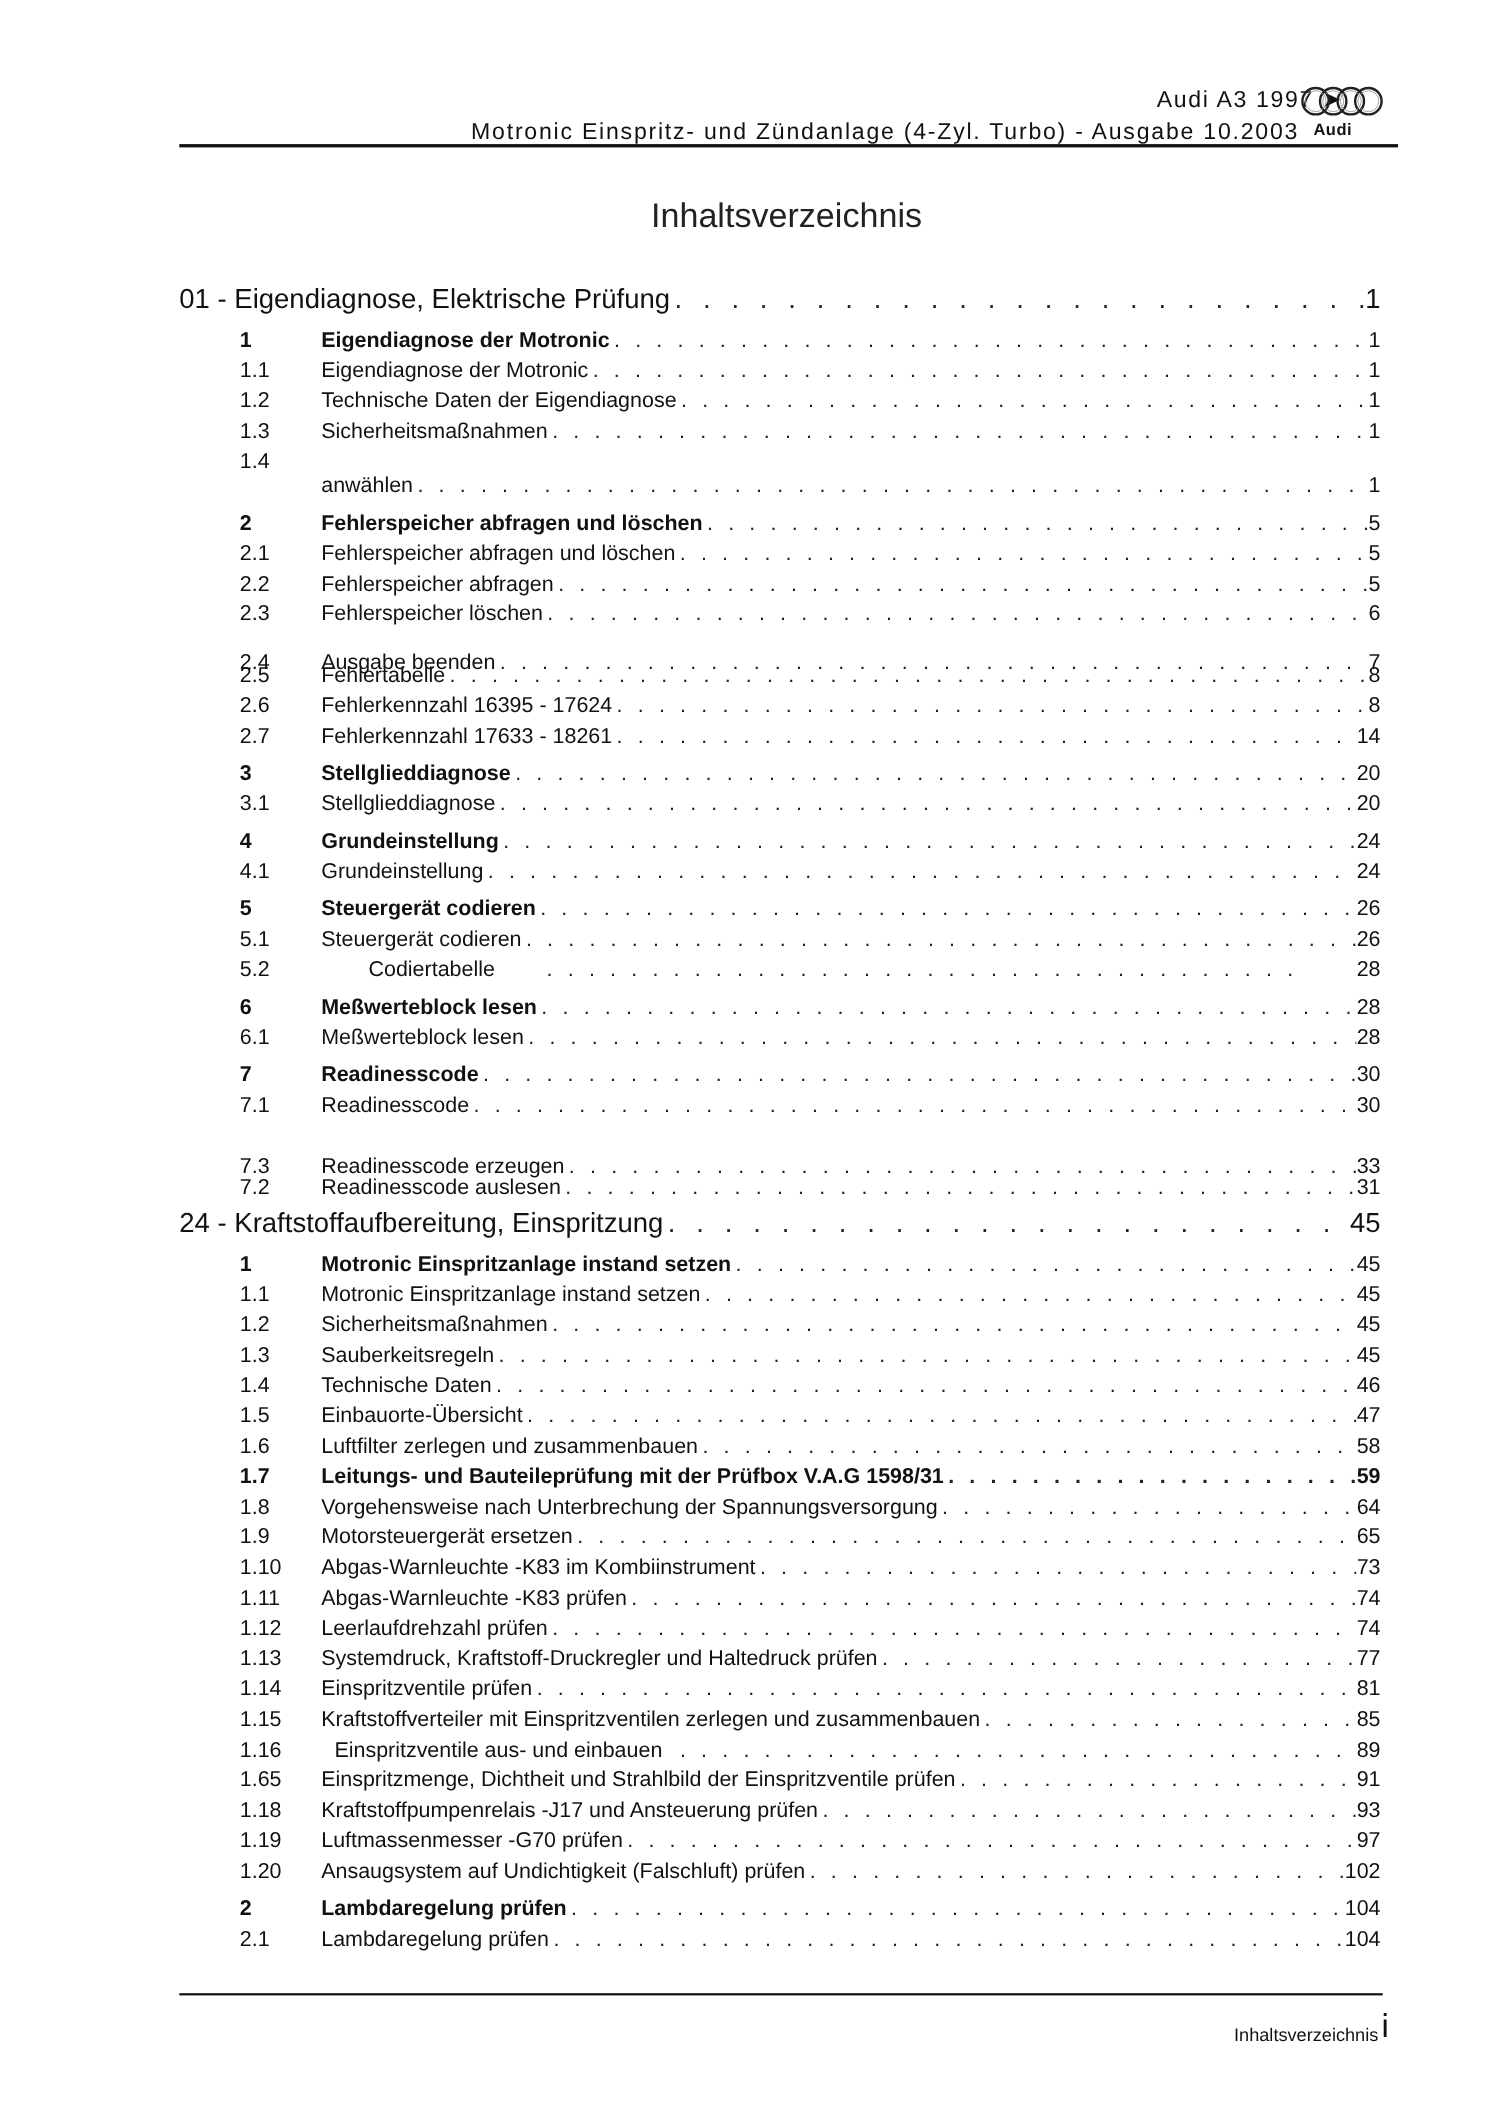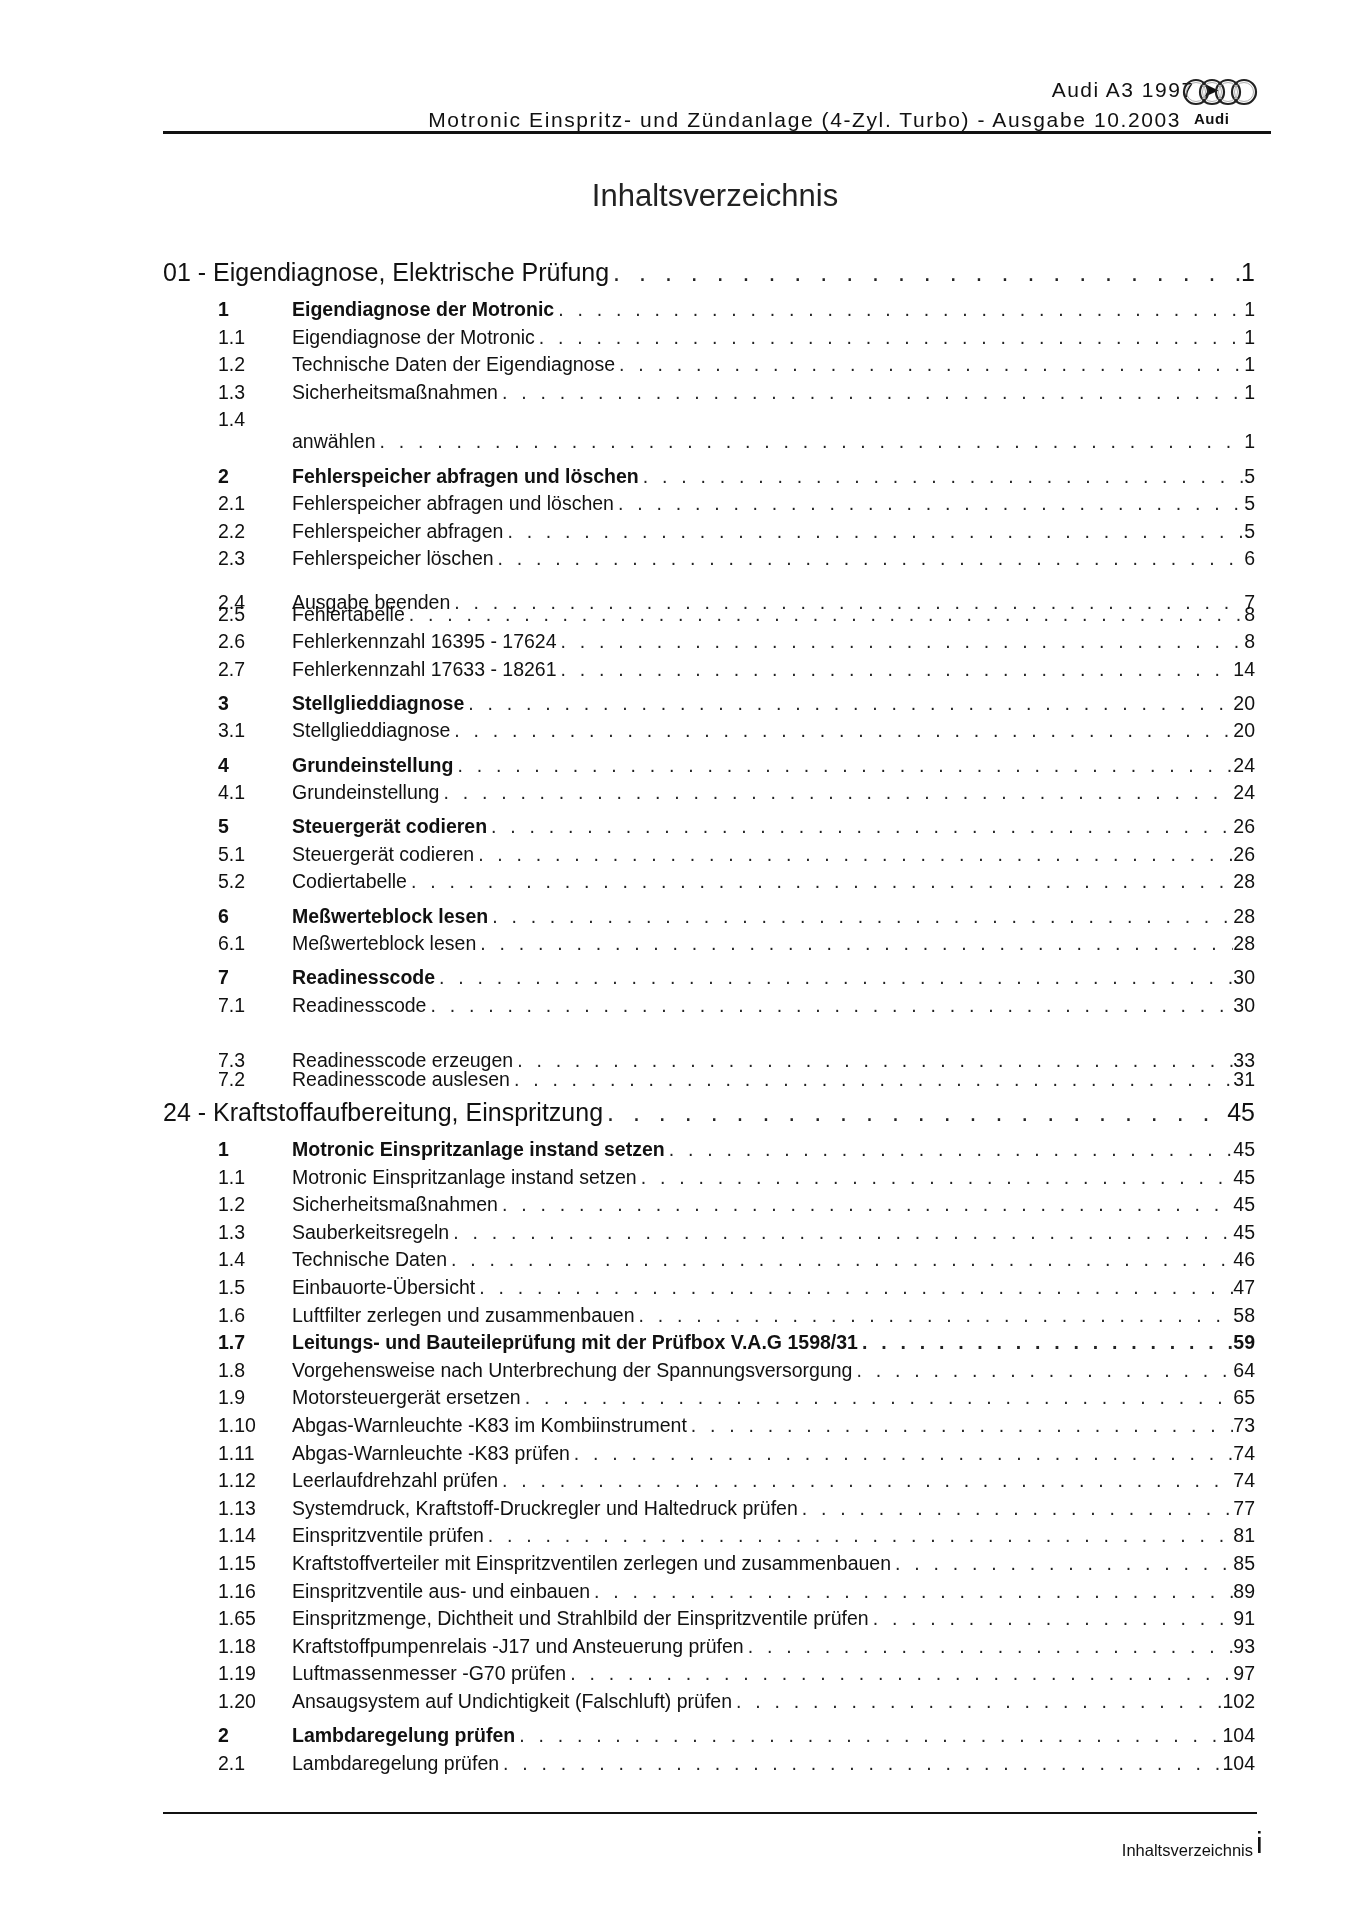--- a/index.html
+++ b/index.html
@@ -165,21 +165,21 @@
       <span class="txt">Steuergerät codieren</span>
       <span class="dots"> . . . . . . . . . . . . . . . . . . . . . . . . . . . . . . . . . . . . . . . . . . . . . . . . . . . . . . . . . . . . . . . . . . . . . . . . . . . . . . . . . . . . . . . . . . . . .</span>
       <span class="pg">26</span>
     </div>
     <div class="row item" style="top: 842.8px;">
       <span class="num">5.1</span>
       <span class="txt">Steuergerät codieren</span>
       <span class="dots"> . . . . . . . . . . . . . . . . . . . . . . . . . . . . . . . . . . . . . . . . . . . . . . . . . . . . . . . . . . . . . . . . . . . . . . . . . . . . . . . . . . . . . . . . . . . . .</span>
       <span class="pg">26</span>
     </div>
-    <div class="row item" style="top: 870.4px;">
+    <div class="row item" style="top: 870.4px; gap: 43px;">
       <span class="num">5.2</span>
       <span class="txt">Codiertabelle</span>
       <span class="dots"> . . . . . . . . . . . . . . . . . . . . . . . . . . . . . . . . . . . . . . . . . . . . . . . . . . . . . . . . . . . . . . . . . . . . . . . . . . . . . . . . . . . . . . . . . . . . .</span>
       <span class="pg">28</span>
     </div>
     <div class="row grp" style="top: 904.5px;">
       <span class="num">6</span>
       <span class="txt">Meßwerteblock lesen</span>
       <span class="dots"> . . . . . . . . . . . . . . . . . . . . . . . . . . . . . . . . . . . . . . . . . . . . . . . . . . . . . . . . . . . . . . . . . . . . . . . . . . . . . . . . . . . . . . . . . . . . .</span>
       <span class="pg">28</span>
@@ -308,21 +308,21 @@
       <span class="txt">Einspritzventile prüfen</span>
       <span class="dots"> . . . . . . . . . . . . . . . . . . . . . . . . . . . . . . . . . . . . . . . . . . . . . . . . . . . . . . . . . . . . . . . . . . . . . . . . . . . . . . . . . . . . . . . . . . . . .</span>
       <span class="pg">81</span>
     </div>
     <div class="row item" style="top: 1552px;">
       <span class="num">1.15</span>
       <span class="txt">Kraftstoffverteiler mit Einspritzventilen zerlegen und zusammenbauen</span>
       <span class="dots"> . . . . . . . . . . . . . . . . . . . . . . . . . . . . . . . . . . . . . . . . . . . . . . . . . . . . . . . . . . . . . . . . . . . . . . . . . . . . . . . . . . . . . . . . . . . . .</span>
       <span class="pg">85</span>
     </div>
-    <div class="row item" style="top: 1579.6px;">
+    <div class="row item" style="top: 1579.6px; gap: 12px;">
       <span class="num">1.16</span>
       <span class="txt">Einspritzventile aus- und einbauen</span>
       <span class="dots"> . . . . . . . . . . . . . . . . . . . . . . . . . . . . . . . . . . . . . . . . . . . . . . . . . . . . . . . . . . . . . . . . . . . . . . . . . . . . . . . . . . . . . . . . . . . . .</span>
       <span class="pg">89</span>
     </div>
     <div class="row item" style="top: 1607.2px;">
       <span class="num">1.65</span>
       <span class="txt">Einspritzmenge, Dichtheit und Strahlbild der Einspritzventile prüfen</span>
       <span class="dots"> . . . . . . . . . . . . . . . . . . . . . . . . . . . . . . . . . . . . . . . . . . . . . . . . . . . . . . . . . . . . . . . . . . . . . . . . . . . . . . . . . . . . . . . . . . . . .</span>
       <span class="pg">91</span>

